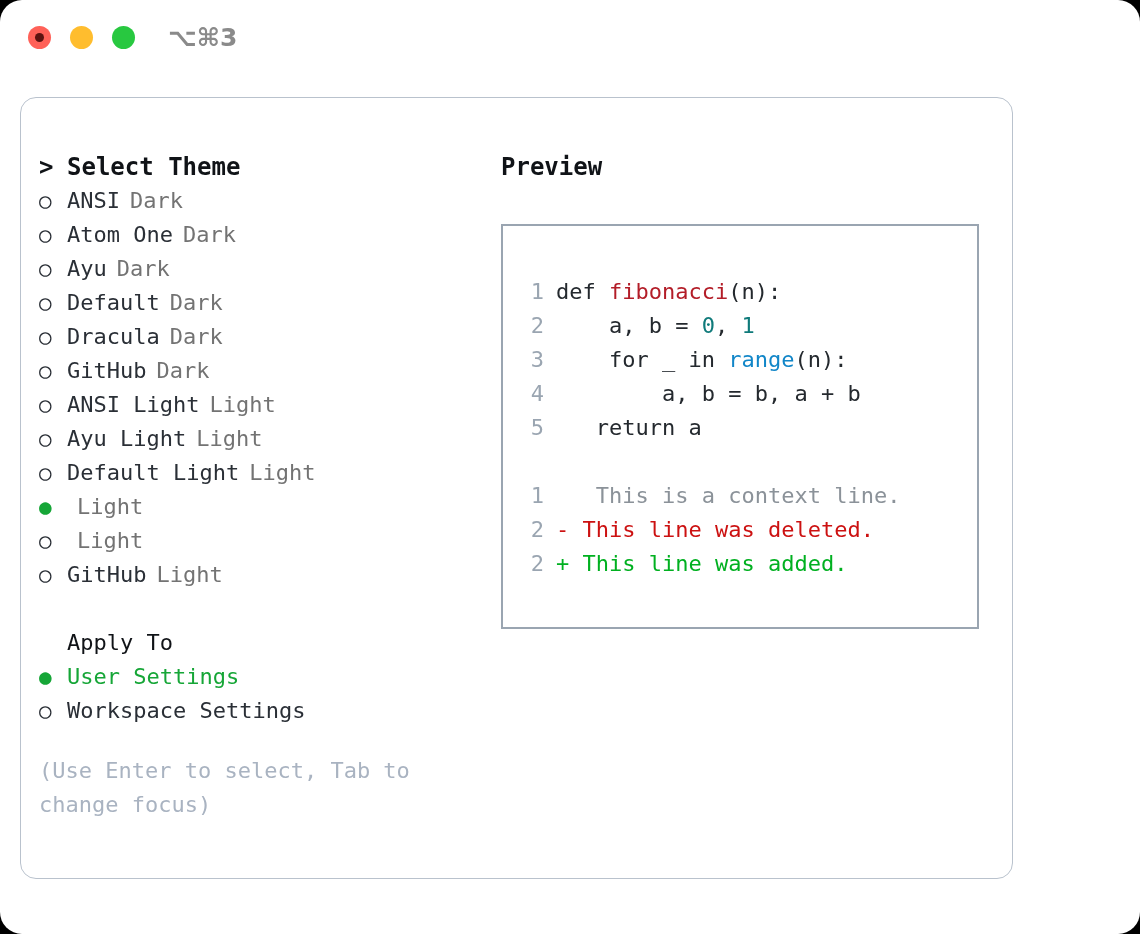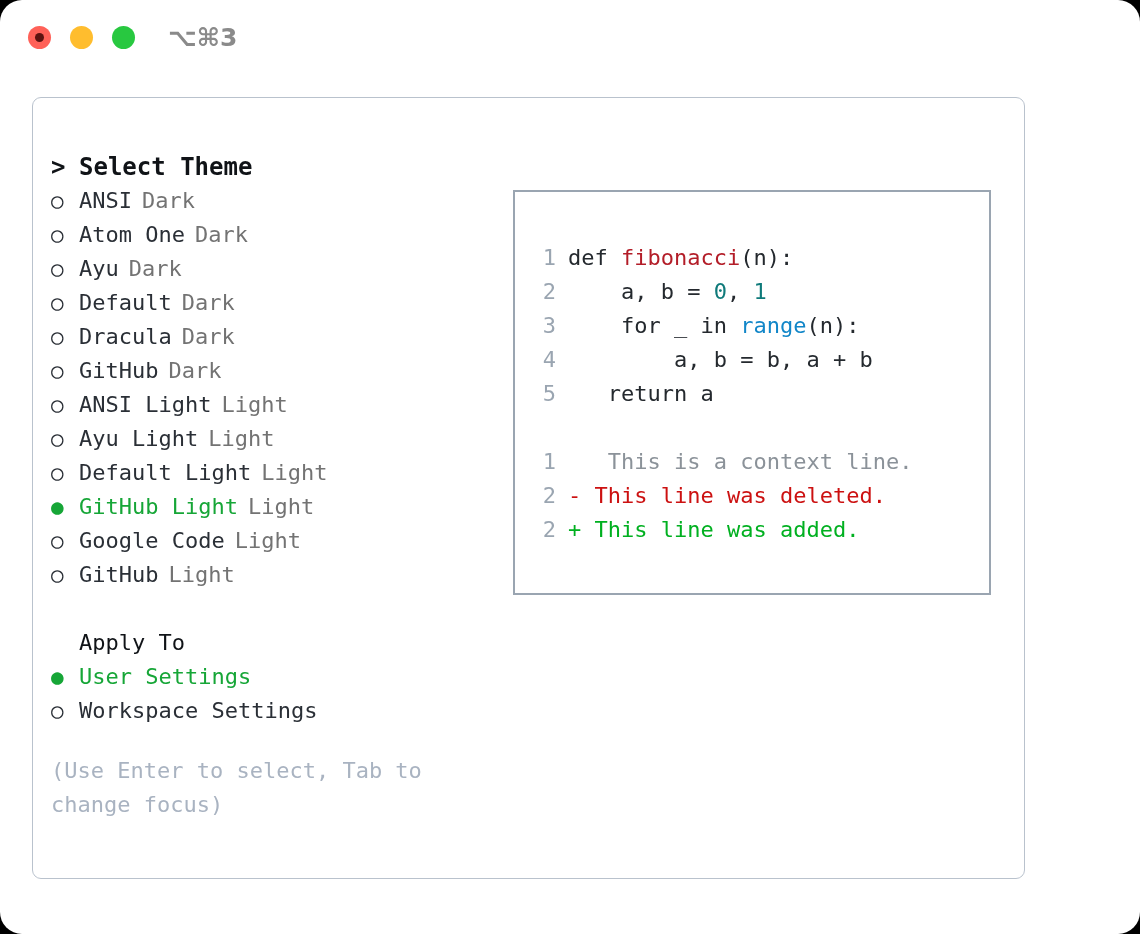--- a/index.html
+++ b/index.html
@@ -67,26 +67,26 @@
     font-size: 25px;
     font-weight: bold;
     color: #8a8a8a;
     letter-spacing: 0px;
     font-family: "DejaVu Sans", "Liberation Sans", sans-serif;
   }
 
   
   .panel {
     position: absolute;
-    left: 32px;
+    left: 20px;
     top: 97px;
     width: 993px;
     height: 782px;
     border: 1.5px solid #b9c2cd;
-    border-radius: 9px;
+    border-radius: 16px;
     box-sizing: border-box;
     background: #ffffff;
   }
 
   
   .col-left {
     position: absolute;
     left: 18px;
     top: 52px;
     width: 440px;
@@ -223,39 +223,40 @@
       <div id="theme-rows">
           <div class="row"><span class="marker">○</span><span class="name">ANSI</span><span class="variant">Dark</span></div>
           <div class="row"><span class="marker">○</span><span class="name">Atom One</span><span class="variant">Dark</span></div>
           <div class="row"><span class="marker">○</span><span class="name">Ayu</span><span class="variant">Dark</span></div>
           <div class="row"><span class="marker">○</span><span class="name">Default</span><span class="variant">Dark</span></div>
           <div class="row"><span class="marker">○</span><span class="name">Dracula</span><span class="variant">Dark</span></div>
           <div class="row"><span class="marker">○</span><span class="name">GitHub</span><span class="variant">Dark</span></div>
           <div class="row"><span class="marker">○</span><span class="name">ANSI Light</span><span class="variant">Light</span></div>
           <div class="row"><span class="marker">○</span><span class="name">Ayu Light</span><span class="variant">Light</span></div>
           <div class="row"><span class="marker">○</span><span class="name">Default Light</span><span class="variant">Light</span></div>
-          <div class="row selected"><span class="marker sel">●</span><span class="name">GitHub Light</span><span class="variant">Light</span></div>
-          <div class="row"><span class="marker">○</span><span class="name">Google Code</span><span class="variant">Light</span></div>
+          <div class="row selected"><span class="marker sel">●</span><span class="variant">Light</span></div>
+          <div class="row"><span class="marker">○</span><span class="variant">Light</span></div>
           <div class="row"><span class="marker">○</span><span class="name">GitHub</span><span class="variant">Light</span></div>
         </div>
 
       <div class="spacer-34"></div>
 
       <div class="section-header"><span class="marker">○</span><span>Apply To</span></div>
 
       <div id="apply-rows">
           <div class="row selected"><span class="marker sel">●</span><span class="name">User Settings</span></div>
           <div class="row"><span class="marker">○</span><span class="name">Workspace Settings</span></div>
         </div>
 
       <div class="spacer-24"></div>
 
       <div class="hint">(Use Enter to select, Tab to change focus)</div>
     </div>
 
     <div class="col-right">
+      <div class="preview-title">Preview</div>
       <div class="preview-box">
         <div class="code" id="code-block"><span class="cline"><span class="lnum">1</span><span class="tok-plain">def </span><span class="tok-func">fibonacci</span><span class="tok-plain">(n):</span></span><span class="cline"><span class="lnum">2</span><span class="tok-plain">    a, b = </span><span class="tok-num">0</span><span class="tok-plain">, </span><span class="tok-num">1</span></span><span class="cline"><span class="lnum">3</span><span class="tok-plain">    for _ in </span><span class="tok-call">range</span><span class="tok-plain">(n):</span></span><span class="cline"><span class="lnum">4</span><span class="tok-plain">        a, b = b, a + b</span></span><span class="cline"><span class="lnum">5</span><span class="tok-plain">   return a</span></span><span class="blankline"></span><span class="cline"><span class="lnum">1</span><span class="tok-ctx"> </span><span class="tok-ctx">  This is a context line.</span></span><span class="cline"><span class="lnum">2</span><span class="tok-del">-</span><span class="tok-del"> This line was deleted.</span></span><span class="cline"><span class="lnum">2</span><span class="tok-add">+</span><span class="tok-add"> This line was added.</span></span></div>
       </div>
     </div>
 
   </div>
 </div>
 
 </body></html>

